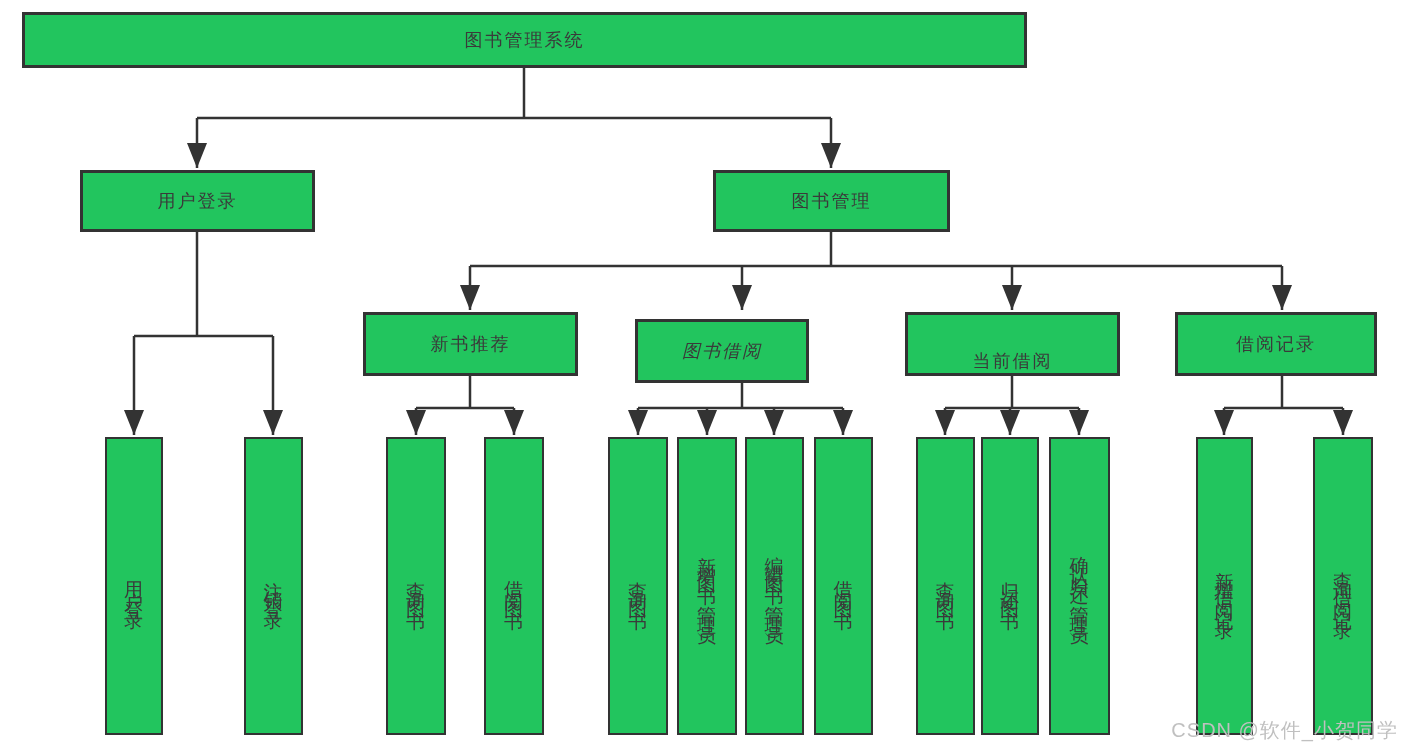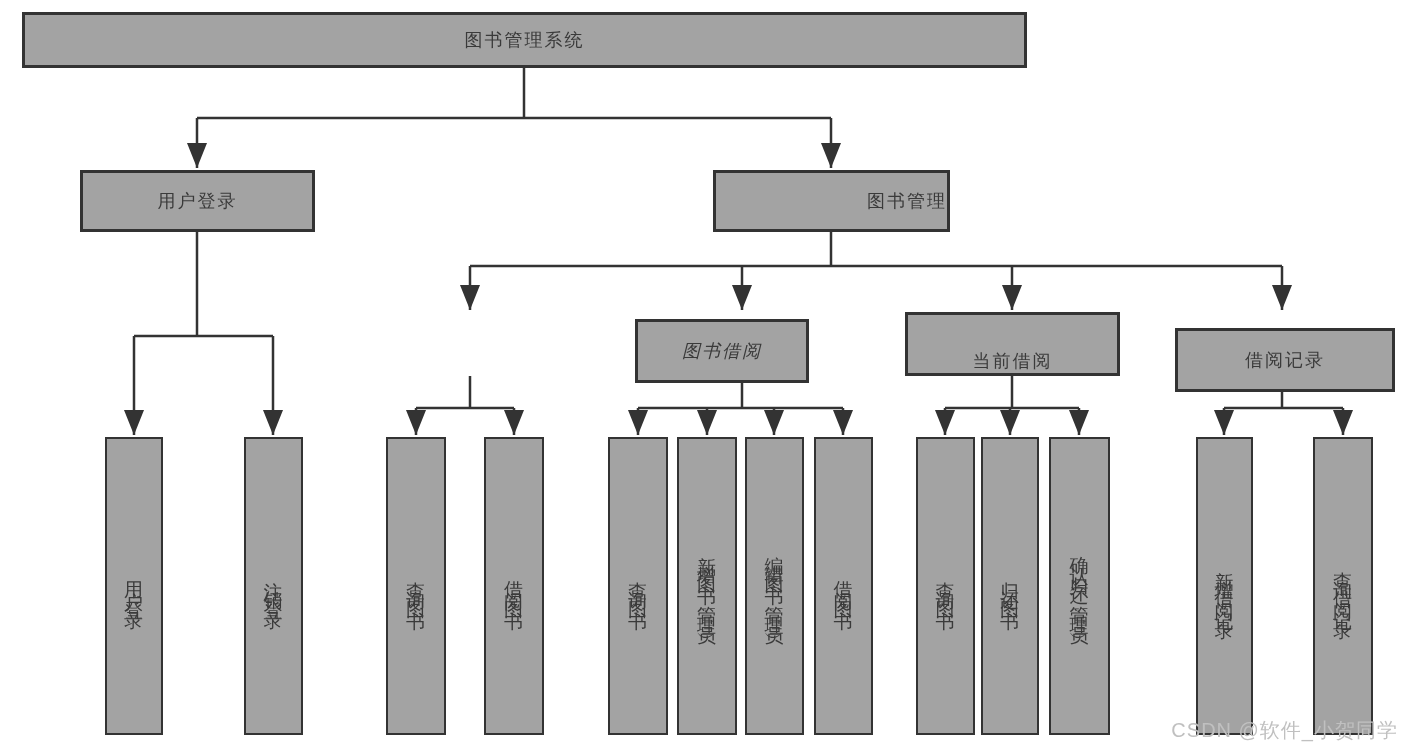--- a/index.html
+++ b/index.html
@@ -12,21 +12,21 @@
     overflow: hidden;
     font-family: "Liberation Sans", "DejaVu Sans", sans-serif;
   }
   .wires {
     position: absolute;
     left: 0; top: 0;
     color: var(--line, #333333);
   }
   .node {
     position: absolute;
-    background: #a3a3a3;
+    background: #22c55e;
     border: 3px solid var(--line, #333333);
     display: flex;
     align-items: center;
     justify-content: center;
   }
   .hlabel {
     font-size: 18px;
     letter-spacing: 2px;
     color: var(--text, #3a3a3a);
     white-space: nowrap;
@@ -40,25 +40,25 @@
     writing-mode: vertical-rl;
     text-orientation: mixed;
     font-size: 19px;
     letter-spacing: 10px;
     color: var(--text, #3a3a3a);
     line-height: 1;
   }
   
   .n-root { left: 22px;   top: 12px;  width: 1005px; height: 56px; }
   .n-l2a  { left: 80px;   top: 170px; width: 235px;  height: 62px; }
-  .n-l2b  { left: 713px;  top: 170px; width: 237px;  height: 62px; justify-content: flex-end; }
+  .n-l2b  { left: 713px;  top: 170px; width: 237px;  height: 62px; }
   .n-l3a  { left: 363px;  top: 312px; width: 215px;  height: 64px; }
   .n-l3b  { left: 635px;  top: 319px; width: 174px;  height: 64px; font-style: italic; }
   .n-l3c  { left: 905px;  top: 312px; width: 215px;  height: 64px; align-items: flex-end; }
-  .n-l3d  { left: 1175px; top: 328px; width: 220px;  height: 64px; }
+  .n-l3d  { left: 1175px; top: 312px; width: 202px;  height: 64px; }
   .n-a1 { left: 105px;  width: 58px; }
   .n-a2 { left: 244px;  width: 59px; }
   .n-b1 { left: 386px;  width: 60px; }
   .n-b2 { left: 484px;  width: 60px; }
   .n-c1 { left: 608px;  width: 60px; }
   .n-c2 { left: 677px;  width: 60px; }
   .n-c3 { left: 745px;  width: 59px; }
   .n-c4 { left: 814px;  width: 59px; }
   .n-d1 { left: 916px;  width: 59px; }
   .n-d2 { left: 981px;  width: 58px; }
@@ -131,20 +131,23 @@
     <span class="hlabel">图书管理系统</span>
   </div>
 
   <div class="node n-l2a">
     <span class="hlabel">用户登录</span>
   </div>
   <div class="node n-l2b">
     <span class="hlabel">图书管理</span>
   </div>
 
+  <div class="node n-l3a">
+    <span class="hlabel">新书推荐</span>
+  </div>
   <div class="node n-l3b">
     <span class="hlabel">图书借阅</span>
   </div>
   <div class="node n-l3c">
     <span class="hlabel">当前借阅</span>
   </div>
   <div class="node n-l3d">
     <span class="hlabel">借阅记录</span>
   </div>
 

